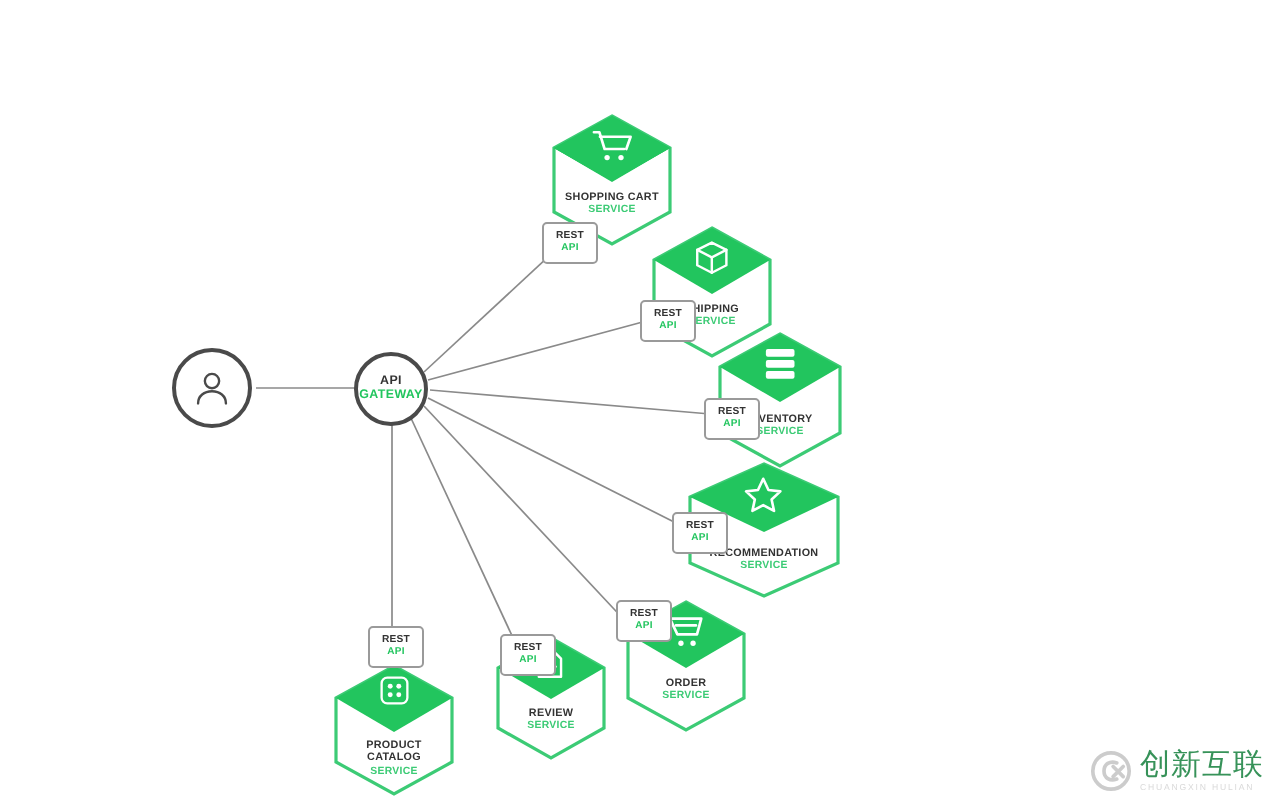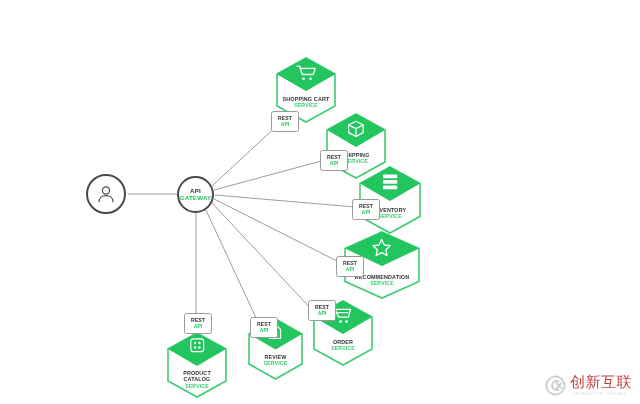--- a/index.html
+++ b/index.html
@@ -143,21 +143,21 @@
     z-index: 10;
   }
   #watermark .wm-logo {
     width: 21px;
     height: 21px;
     flex: 0 0 auto;
   }
   #watermark .wm-txt { display: flex; flex-direction: column; }
   #watermark .wm-main {
     font-size: 15px;
-    color: #b91c1c;
+    color: #15803d;
     letter-spacing: .5px;
     line-height: 1;
     font-family: "DejaVu Sans", sans-serif;
   }
   #watermark .wm-sub {
     font-size: 4.3px;
     color: #d3d3d3;
     letter-spacing: .9px;
     margin-top: 1.5px;
     font-family: "Liberation Sans", sans-serif;

